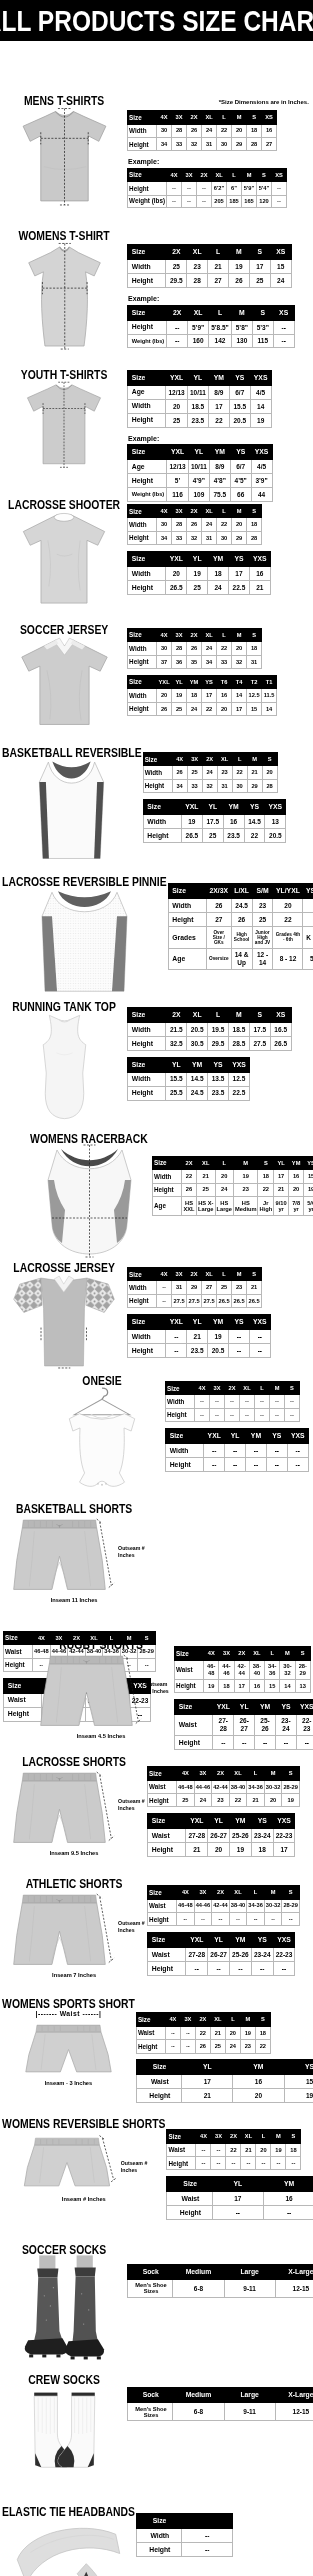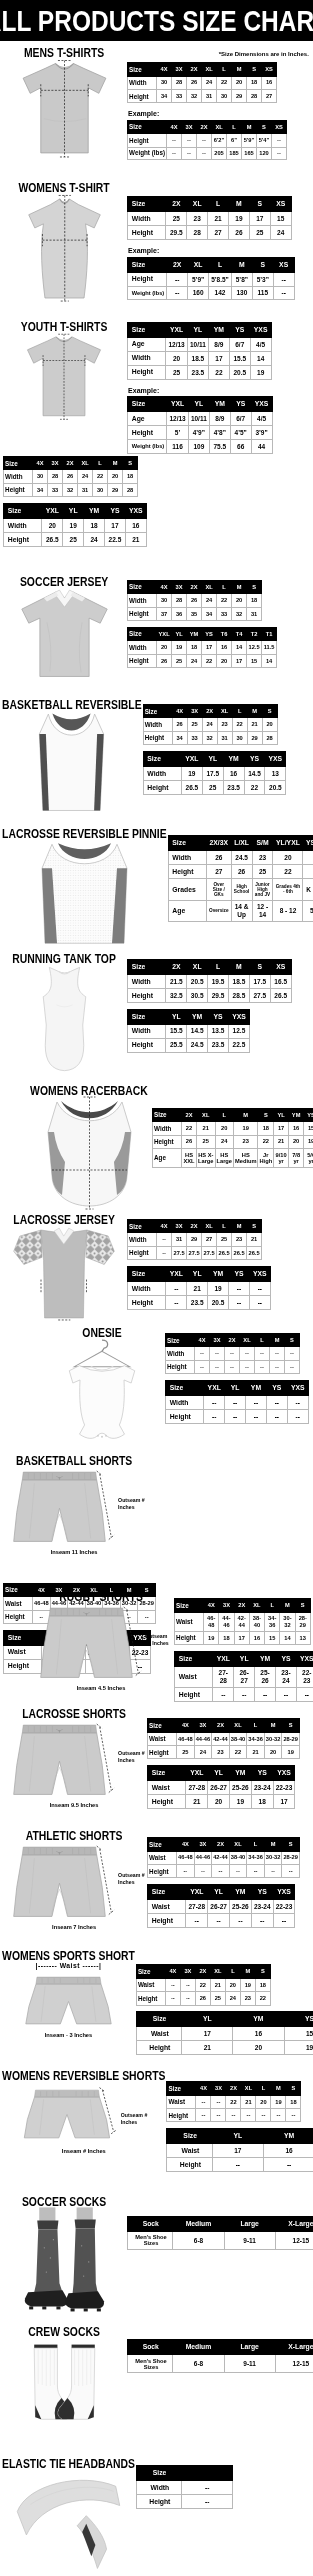--- a/index.html
+++ b/index.html
@@ -33,21 +33,21 @@
   figure{margin:0;line-height:0;}
 </style>
 </head>
 <body>
 
 <header class="banner">
   <h1>ALL PRODUCTS SIZE CHART</h1>
 </header>
 
 <main id="sections">
-    <section class="product" id="sec-mens-t-shirts" style="height: 135px;">
+    <section class="product" id="sec-mens-t-shirts" style="height: 135px; margin-top: 48px;">
       <div class="left">
         <h2>MENS  T-SHIRTS</h2>
         <div class="figwrap">
           <figure><svg width="107" height="102" viewBox="0 0 210 202">
               <path d="M68,20 L87,11 Q105,27 123,11 L142,20 L187,40 L173,70 L152,59 L152,188 L58,188 L58,59 L37,70 L23,40 Z" fill="#c9c9c9" stroke="#a0a0a0" stroke-width="1.5"></path>
               <path d="M87,11 Q105,33 123,11" fill="none" stroke="#9b9b9b" stroke-width="2"></path>
               <path d="M64,120 Q105,132 148,120" stroke="#bdbdbd" fill="none"></path>
               <g stroke="#1a1a1a" stroke-width="1.4" stroke-dasharray="4 3" fill="none">
                 <path d="M92,5 H118"></path>
                 <path d="M105,5 V196"></path>
@@ -322,20 +322,30 @@
               <td>109</td>
               <td>75.5</td>
               <td>66</td>
               <td>44</td>
             </tr>
           </tbody>
         </table>
       </div>
     </section>
     <section class="product" id="sec-lacrosse-shooter" style="height: 125px;">
+      <div class="left">
+        <h2>LACROSSE  SHOOTER</h2>
+        <div class="figwrap">
+          <figure><svg width="104" height="98" viewBox="0 0 210 200">
+              <path d="M66,22 L90,10 Q105,16 120,10 L144,22 L188,44 L174,72 L152,62 L152,190 L58,190 L58,62 L36,72 L22,44 Z" fill="#d6d6d6" stroke="#a8a8a8" stroke-width="1.5"></path>
+              <ellipse cx="105" cy="15" rx="20" ry="8" fill="#fdfdfd" stroke="#9b9b9b"></ellipse>
+              <path d="M72,62 Q82,110 74,156 M138,62 Q130,115 138,164 M90,90 Q105,98 122,90" stroke="#c2c2c2" fill="none"></path>
+            </svg></figure>
+        </div>
+      </div>
       <div class="right" style="margin-top: 6.3px;">
         <table class="compact">
           <thead>
             <tr>
               <th>Size</th>
               <th>4X</th>
               <th>3X</th>
               <th>2X</th>
               <th>XL</th>
               <th>L</th>

